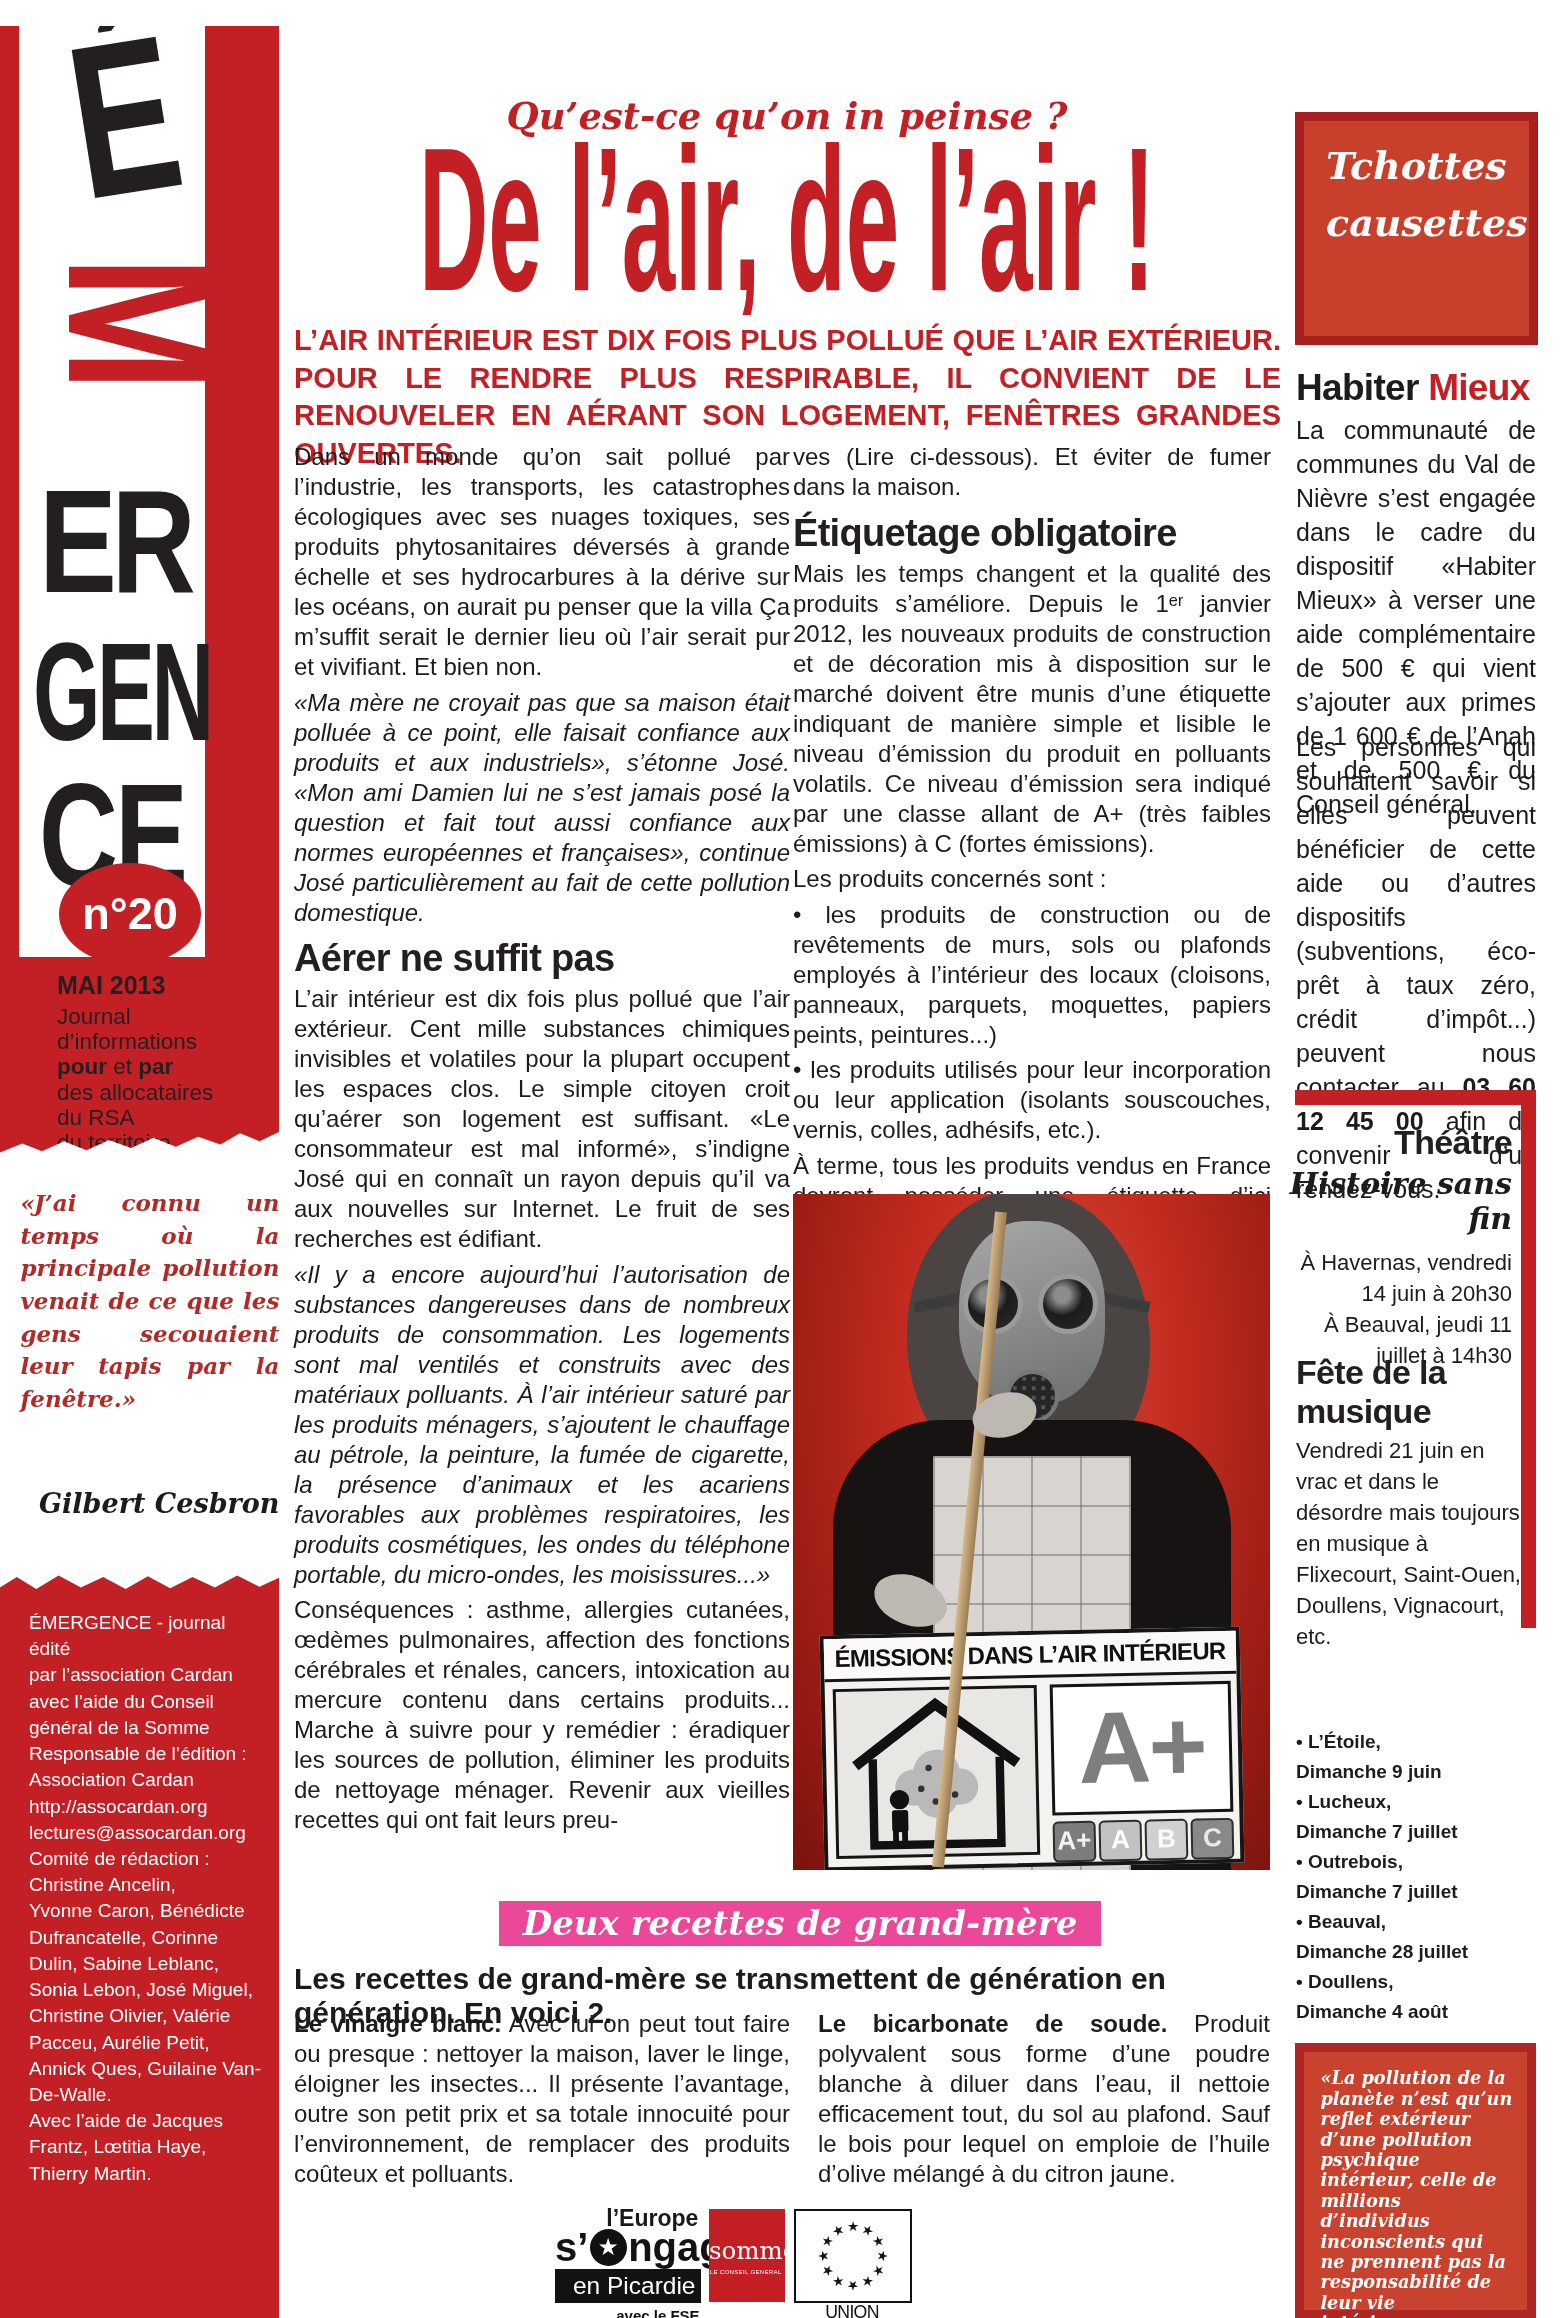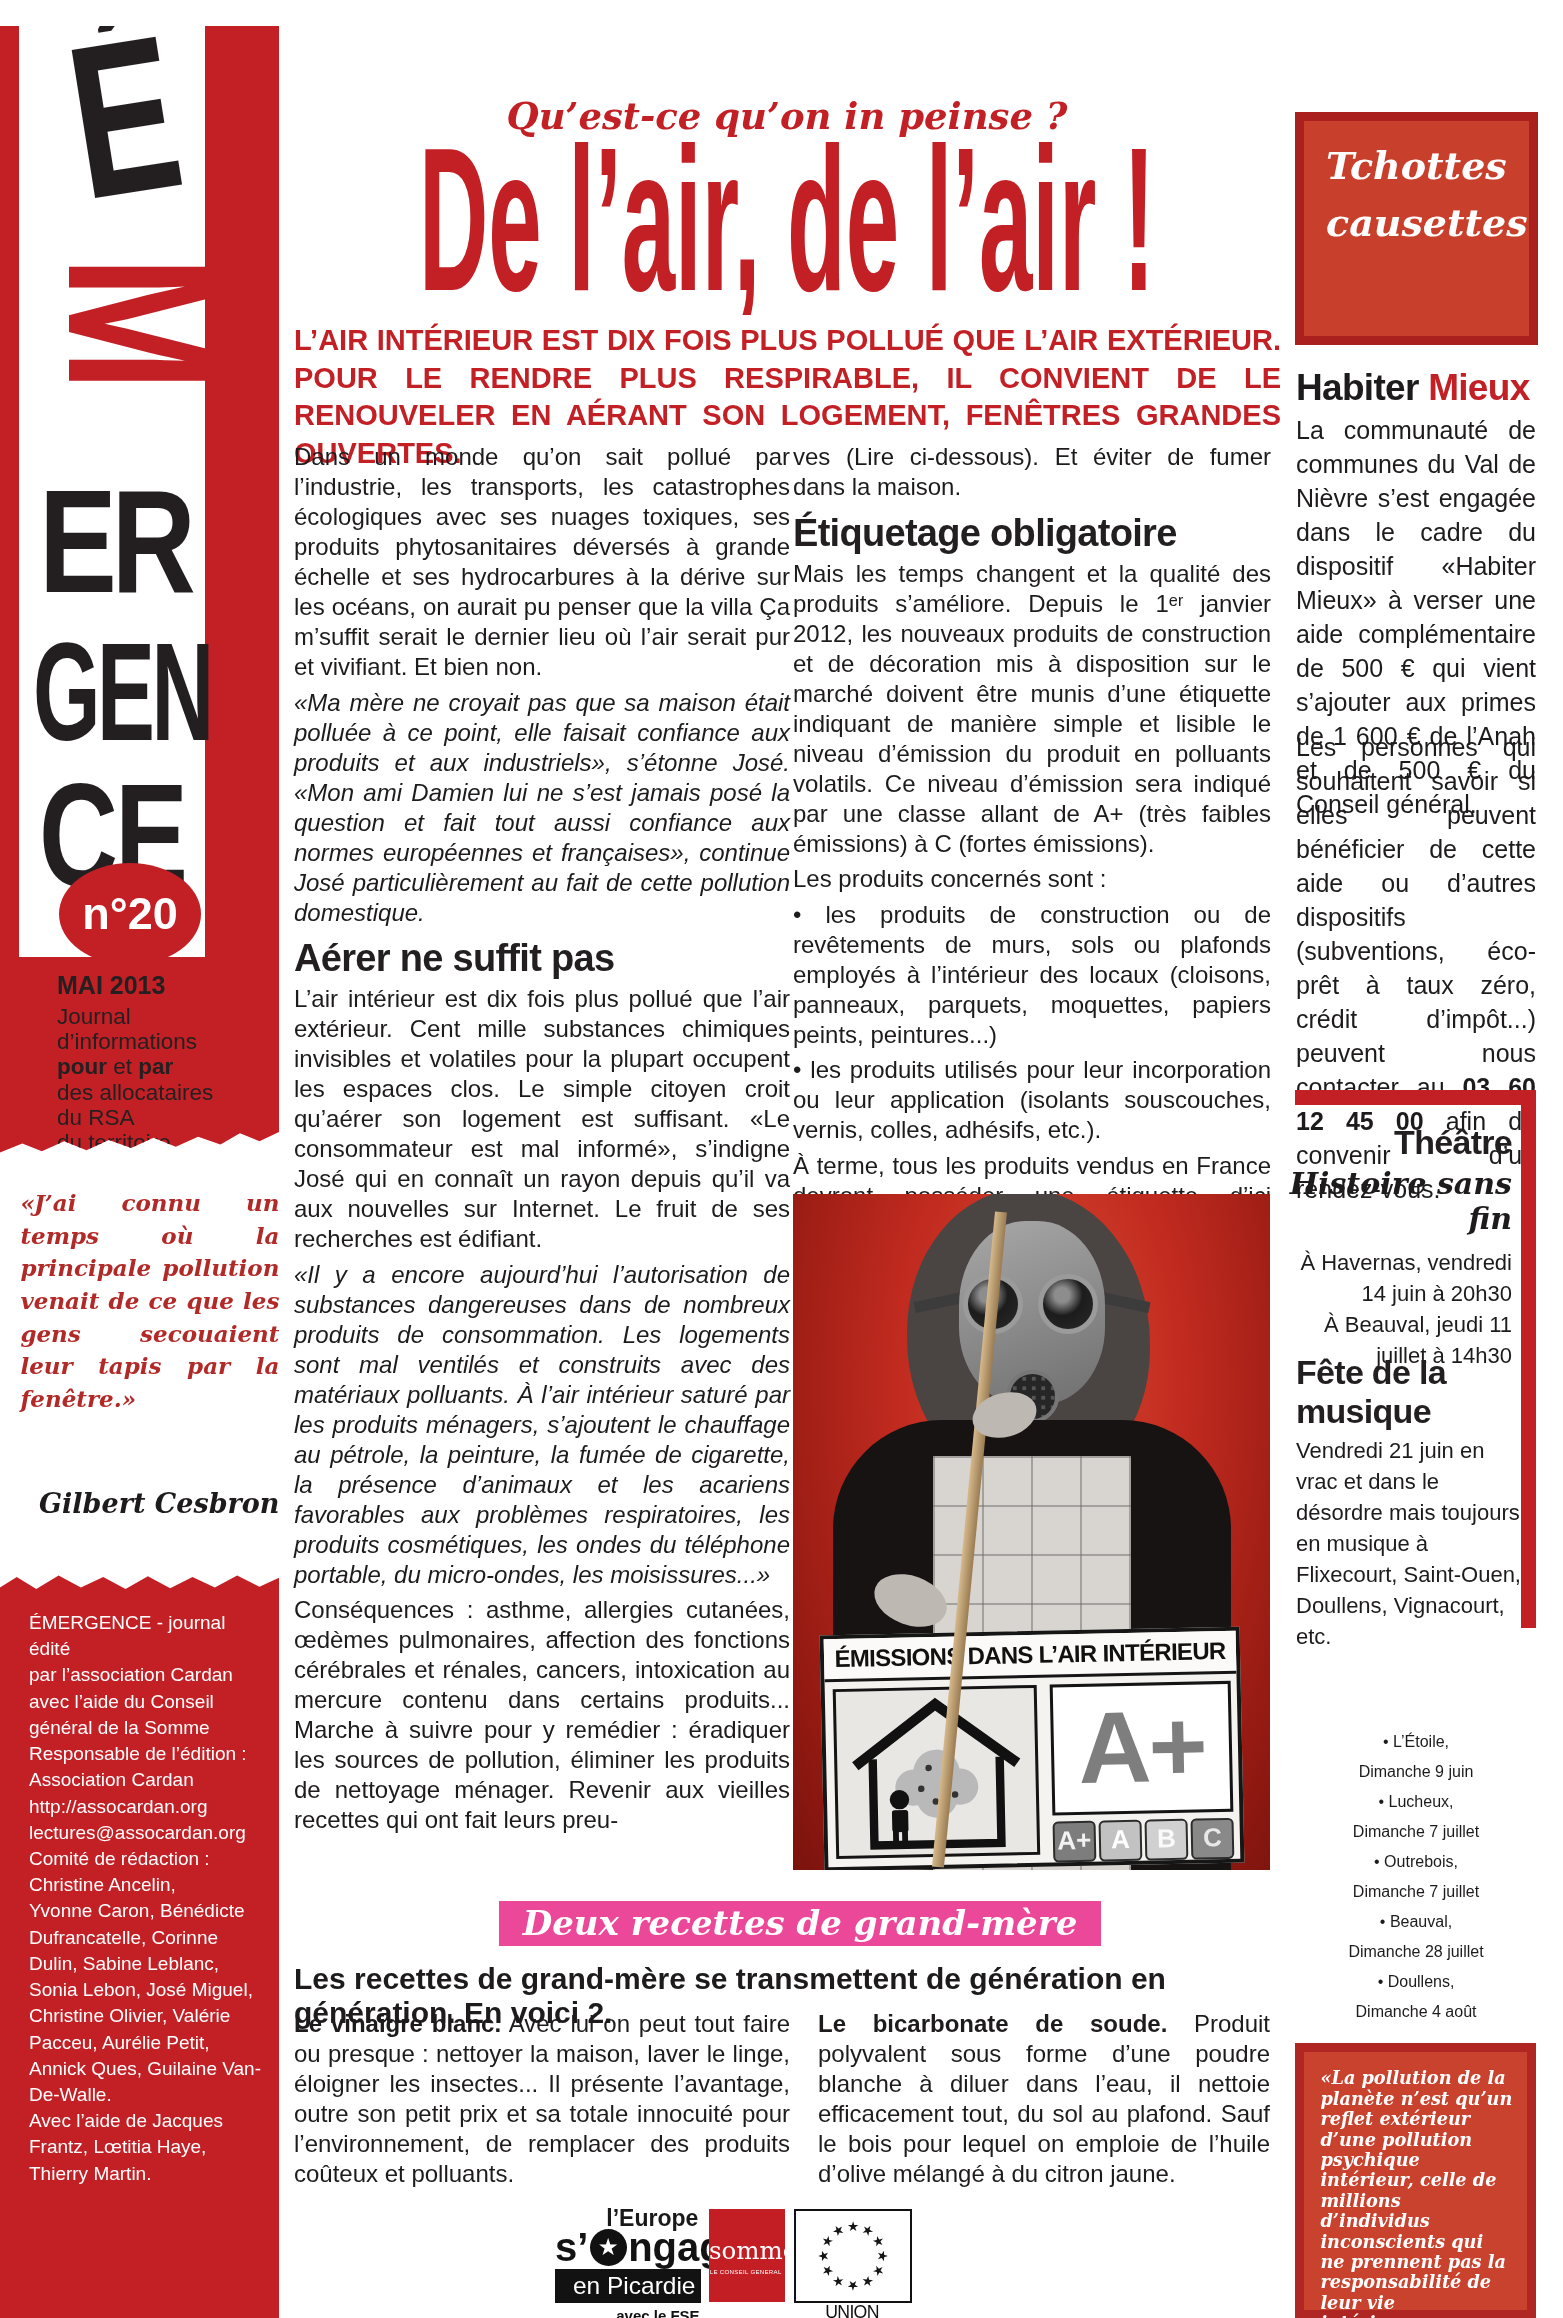--- a/index.html
+++ b/index.html
@@ -117,21 +117,21 @@
   .hab-p2{left:1296px;top:730px;}
   .frame-top{position:absolute;left:1295px;top:1090px;width:241px;height:15px;background:#c32026;}
   .frame-right{position:absolute;left:1521px;top:1090px;width:15px;height:538px;background:#c32026;}
   .thea{position:absolute;left:1280px;top:1123px;width:232px;text-align:right;}
   .sb-h{font-size:34px;font-weight:bold;letter-spacing:-0.7px;color:#231f20;margin:0 0 4.1px 0;}
   .thea-sub{font-family:"DejaVu Serif",serif;font-weight:bold;font-style:italic;font-size:30px;margin-bottom:11px;}
   .sb-lines{font-size:22px;line-height:31px;}
   .fete{position:absolute;left:1296px;top:1353px;width:232px;}
   .red-box{position:absolute;left:1295px;top:1613px;width:241px;height:87px;background:#c32026;color:#fff;
      font-family:"DejaVu Serif",serif;font-weight:bold;font-size:41px;line-height:84px;padding-left:23px;box-sizing:border-box;}
-  .rlist{position:absolute;left:1296px;top:1727px;width:240px;font-size:16px;font-weight:normal;line-height:30px;text-align:center;}
+  .rlist{position:absolute;left:1296px;top:1727px;width:240px;font-size:19px;font-weight:bold;line-height:30px;}
   .quote-box{position:absolute;left:1295px;top:2043px;width:241px;height:276px;box-sizing:border-box;
      border:9.5px solid #b02622;background:#c8422e;padding:16.4px 13.6px 0 16.4px;}
   .q-t{font-family:"DejaVu Serif",serif;font-weight:bold;font-style:italic;color:#fff;font-size:17.7px;line-height:20.4px;}
 </style>
 </head>
 <body>
 
 <div id="page">
 
   <div class="red-col">

